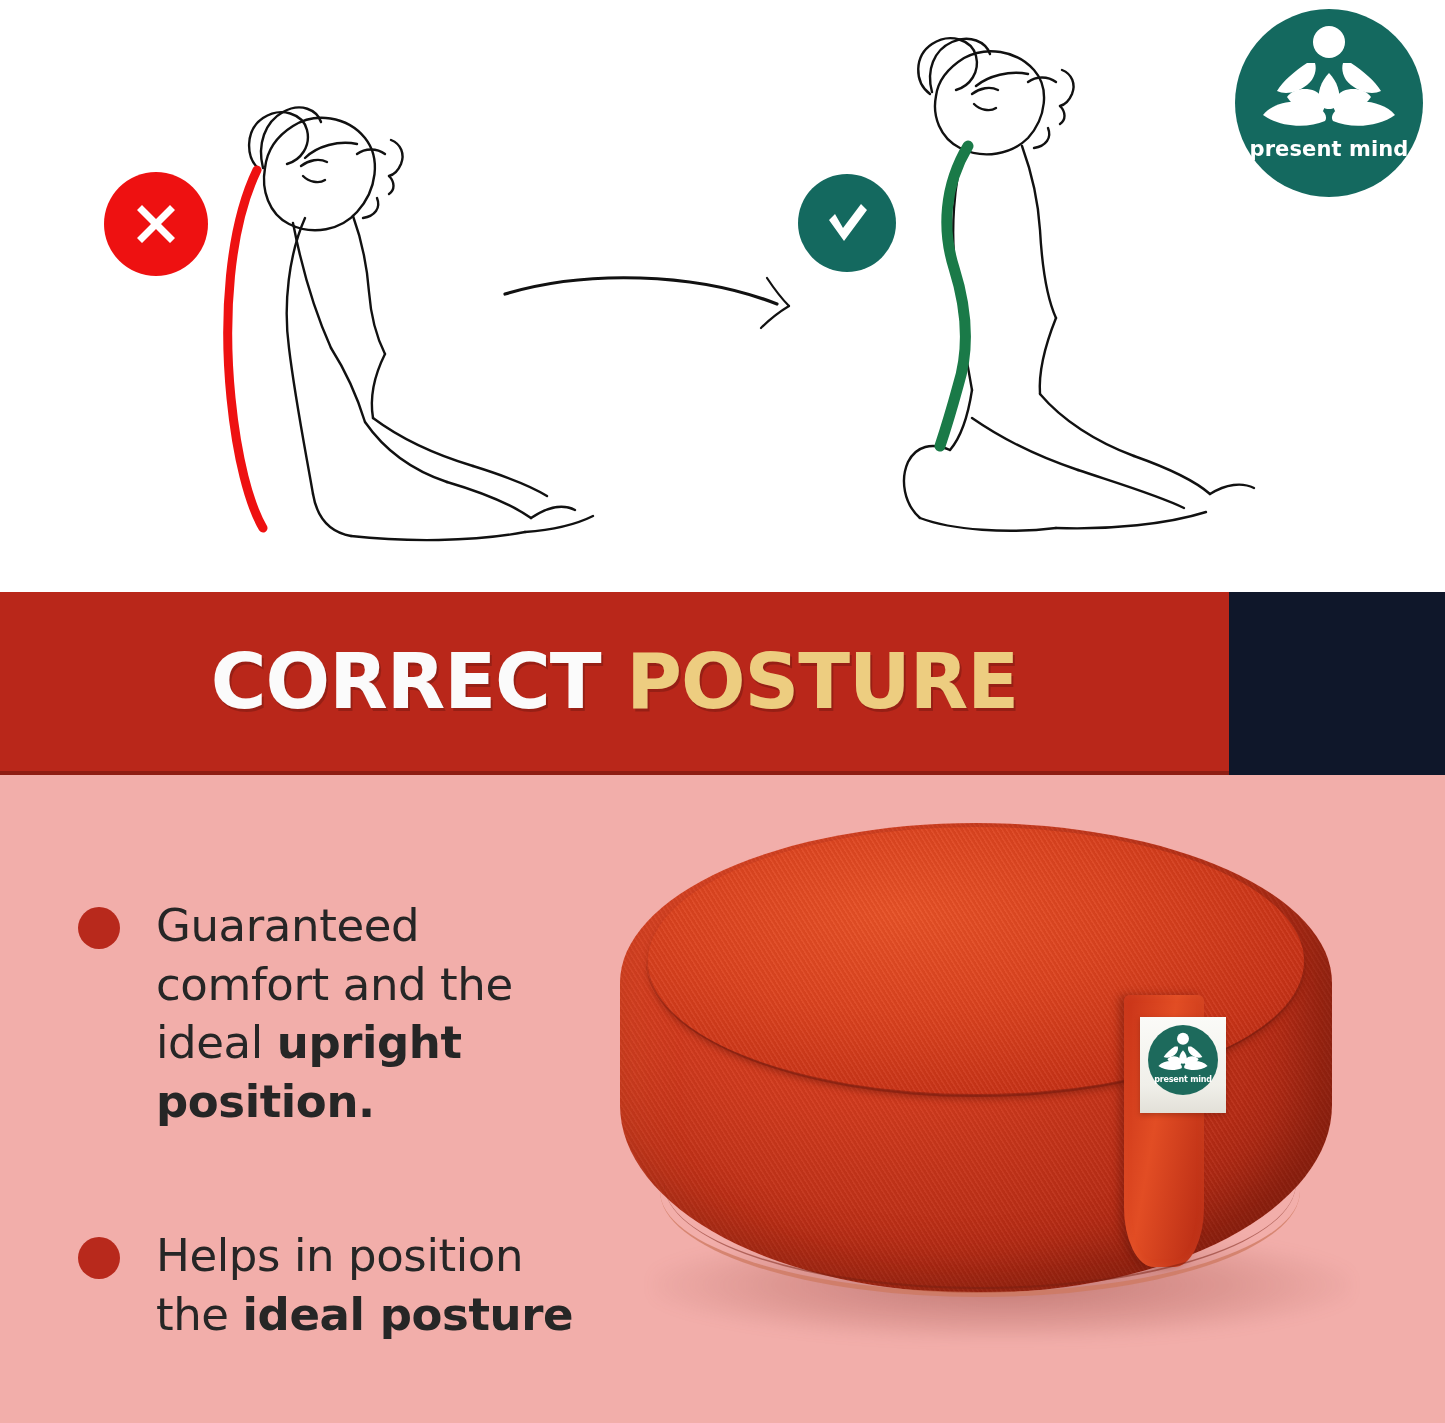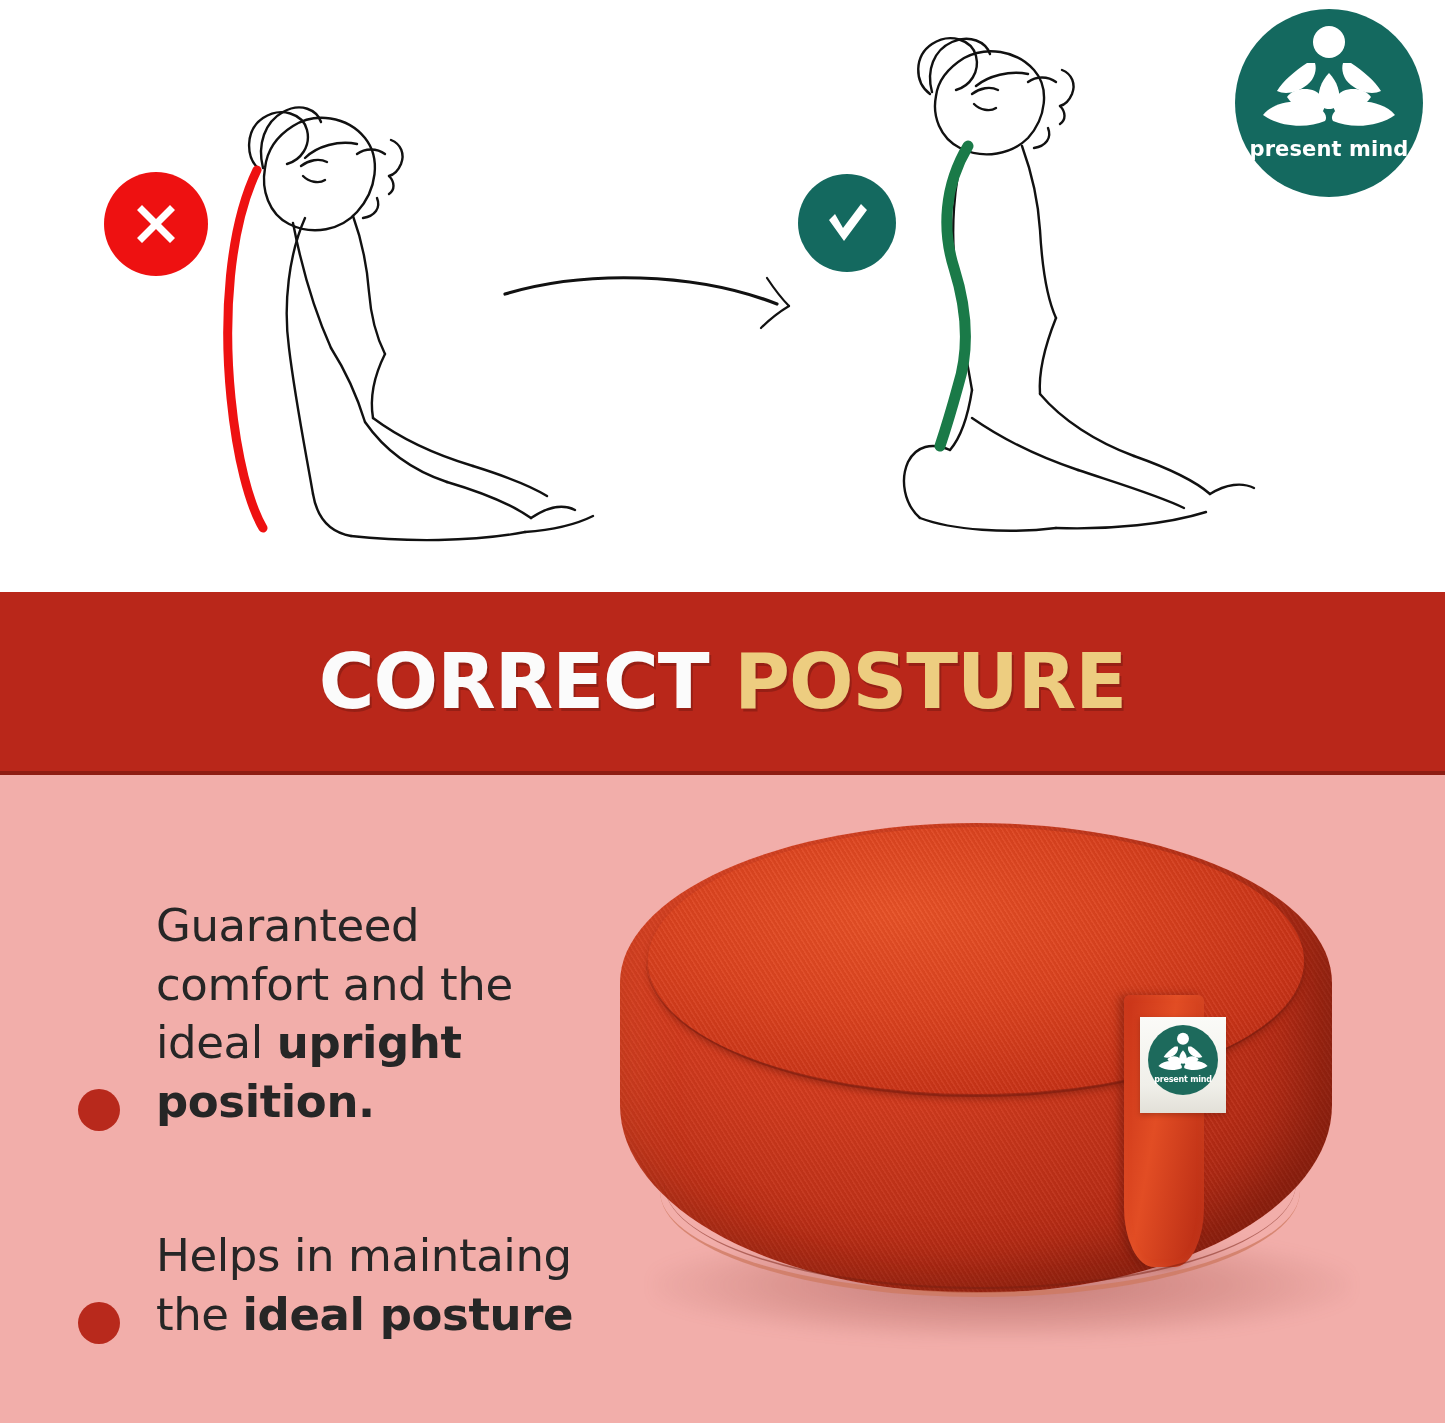--- a/index.html
+++ b/index.html
@@ -89,21 +89,21 @@
     font-size: 21px;
     font-weight: bold;
     letter-spacing: 0.1px;
     font-family: "DejaVu Sans", sans-serif;
   }
 
   
   #banner {
     position: absolute;
     left: 0; top: 592px;
-    width: 1445px;
+    width: 1229px;
     height: 183px;
     background: #b9271a;
     border-bottom: 4px solid #8e1d13;
     box-sizing: border-box;
     display: flex;
     align-items: center;
     justify-content: center;
   }
   #banner-title {
     font-family: "DejaVu Sans", sans-serif;
@@ -126,21 +126,21 @@
     background: #f2aeaa;
   }
 
   #bullets {
     position: absolute;
     left: 78px; top: 122px;
     width: 520px;
   }
   .bullet-row {
     display: flex;
-    align-items: flex-end;
+    align-items: flex-start;
   }
   .bullet-row + .bullet-row { margin-top: 96px; }
   .bullet-dot {
     flex: 0 0 auto;
     width: 42px; height: 42px;
     border-radius: 50%;
     background: #b8291c;
     margin-top: 10px;
     margin-right: 36px;
   }
@@ -372,21 +372,21 @@
 
   <div id="bottom-panel">
 
     <div id="bullets">
       <div class="bullet-row">
         <div class="bullet-dot"></div>
         <div class="bullet-text"><span>Guaranteed comfort and the ideal </span><b>upright position.</b></div>
       </div>
       <div class="bullet-row">
         <div class="bullet-dot"></div>
-        <div class="bullet-text"><span>Helps in maintaing the </span><b>ideal posture</b></div>
+        <div class="bullet-text"><span>Helps in position the </span><b>ideal posture</b></div>
       </div>
     </div>
 
     <div id="cushion">
       <div id="cushion-shadow"></div>
       <div id="cushion-body"></div>
       <div id="cushion-top"></div>
       <div id="cushion-seam"></div>
       <div id="cushion-handle"></div>
       <div id="cushion-zipper"></div>

